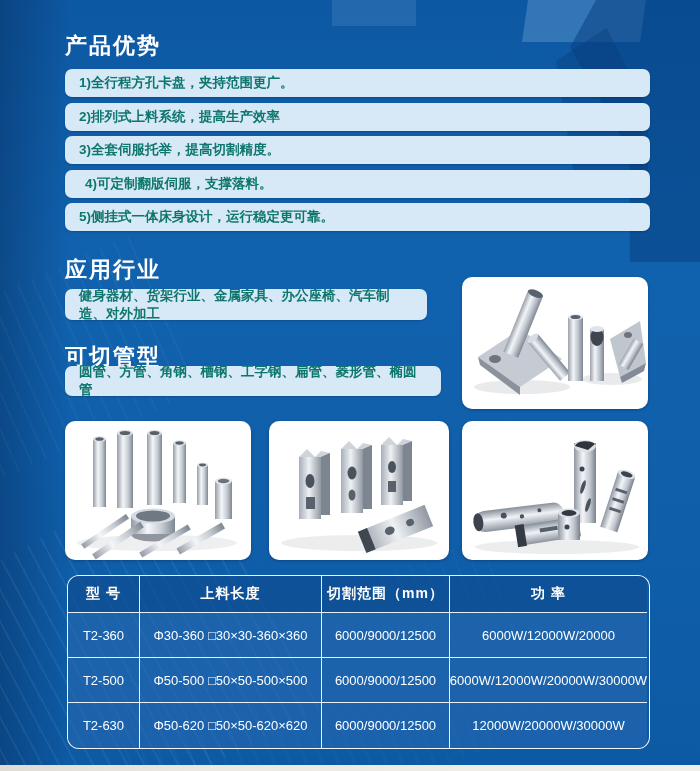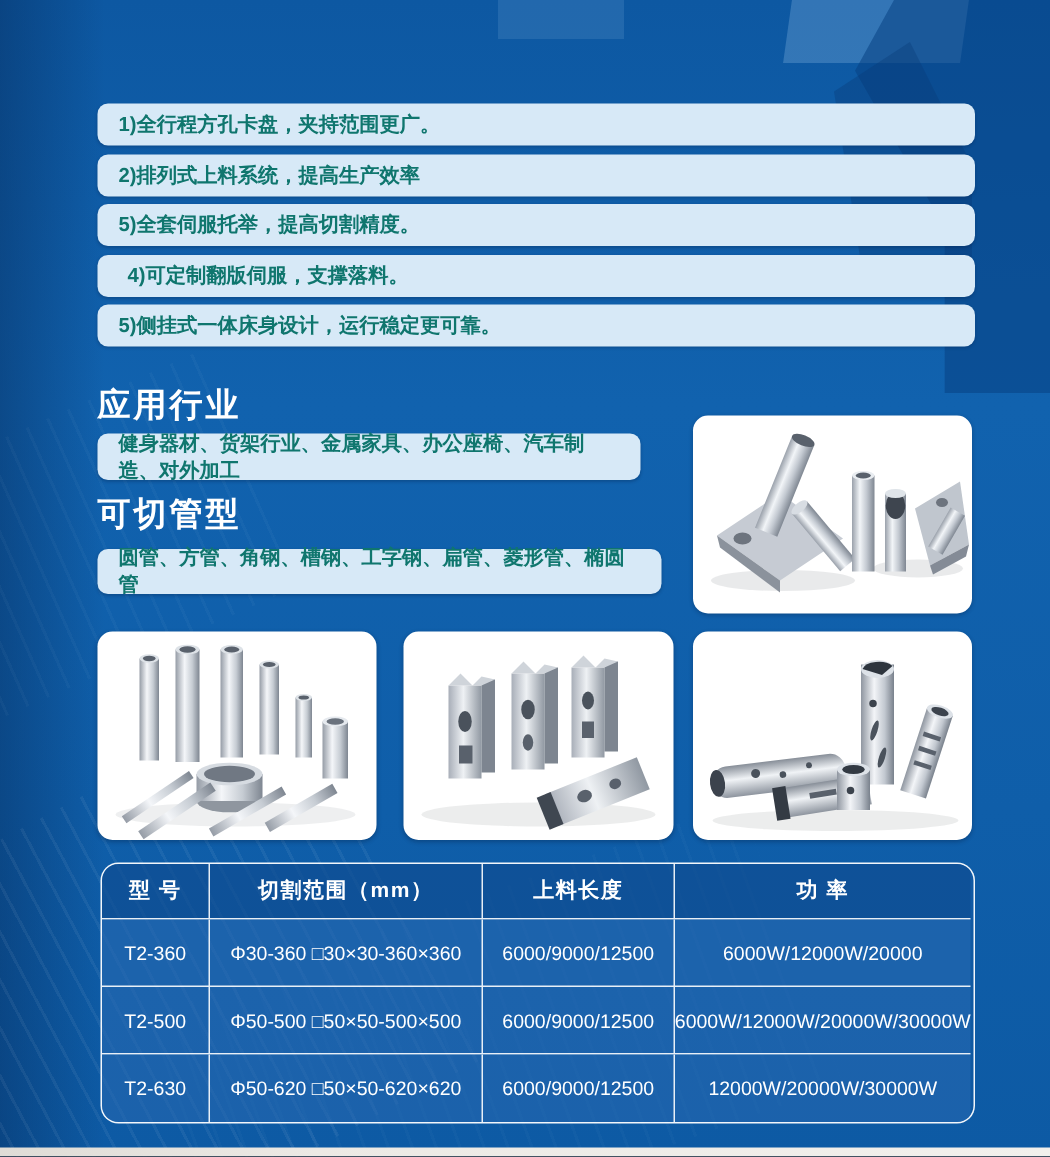--- a/index.html
+++ b/index.html
@@ -19,21 +19,21 @@
   .ov-machine2{left:556px;top:28px;width:92px;height:150px;background:rgba(9,58,118,.35);
     clip-path:polygon(0 22%,55% 0,100% 55%,100% 100%,20% 100%);}
   .streaks{background:repeating-linear-gradient(90deg,rgba(255,255,255,.10) 0 2px,rgba(255,255,255,0) 2px 15px);}
   .ov-streak-a{left:-60px;top:520px;width:340px;height:280px;transform:rotate(-28deg);opacity:.55;}
   .ov-streak-b{left:-40px;top:270px;width:220px;height:170px;transform:rotate(-24deg);opacity:.3;}
   .ov-streak-c{left:120px;top:600px;width:420px;height:200px;transform:rotate(-20deg);opacity:.22;}
 
   .sec-title{position:absolute;left:65px;margin:0;color:#ffffff;font-size:22px;font-weight:bold;letter-spacing:2px;}
   .t-adv{top:31px;}
   .t-ind{top:255px;}
-  .t-pipe{top:328px;}
+  .t-pipe{top:342px;}
 
   .pill{position:absolute;left:65px;box-sizing:border-box;background:#d7e9f7;border-radius:7px;
     color:#0f766e;font-size:13.5px;font-weight:600;display:flex;align-items:center;padding:0 14px;
     box-shadow:0 1px 2px rgba(0,25,60,.25);}
   .pill-adv{width:585px;height:28px;}
   .p1{top:69px;}.p2{top:103px;}.p3{top:136px;}.p4{top:170px;padding-left:20px;}.p5{top:203px;}
   .pill-ind{top:289px;width:362px;height:31px;}
   .pill-pipe{top:366px;width:376px;height:30px;}
 
   .card{position:absolute;background:#ffffff;border-radius:10px;overflow:hidden;
@@ -66,23 +66,24 @@
 
   <div class="ov ov-left-dark"></div>
   <div class="ov ov-top-band1"></div>
   <div class="ov ov-top-band2"></div>
   <div class="ov ov-machine"></div>
   <div class="ov ov-machine2"></div>
   <div class="ov streaks ov-streak-a"></div>
   <div class="ov streaks ov-streak-b"></div>
   <div class="ov streaks ov-streak-c"></div>
 
+  <h2 class="sec-title t-adv">产品优势</h2>
   <div class="pill pill-adv p1">1)全行程方孔卡盘，夹持范围更广。</div>
   <div class="pill pill-adv p2">2)排列式上料系统，提高生产效率</div>
-  <div class="pill pill-adv p3">5)全套伺服托举，提高切割精度。</div>
+  <div class="pill pill-adv p3">3)全套伺服托举，提高切割精度。</div>
   <div class="pill pill-adv p4">4)可定制翻版伺服，支撑落料。</div>
   <div class="pill pill-adv p5">5)侧挂式一体床身设计，运行稳定更可靠。</div>
 
   <h2 class="sec-title t-ind">应用行业</h2>
   <div class="pill pill-ind">健身器材、货架行业、金属家具、办公座椅、汽车制造、对外加工</div>
 
   <h2 class="sec-title t-pipe">可切管型</h2>
   <div class="pill pill-pipe">圆管、方管、角钢、槽钢、工字钢、扁管、菱形管、椭圆管</div>
 
   <div class="card card-a">
@@ -273,22 +274,22 @@
           <rect x="96" y="92" width="22" height="27" fill="url(#gd)"></rect>
          <ellipse cx="107" cy="92" rx="11" ry="4.5" fill="#dde2e8"></ellipse>
           <ellipse cx="107" cy="92" rx="7.5" ry="3" fill="#333a43"></ellipse>
          <circle cx="105" cy="106" r="2.5" fill="#3c434d"></circle>
         </g>
     </svg>
   </div>
 
   <div class="spec-table">
     <div class="cell hd">型 号</div>
+    <div class="cell hd">上料长度</div>
     <div class="cell hd">切割范围（mm）</div>
-    <div class="cell hd">上料长度</div>
     <div class="cell hd">功 率</div>
 
     <div class="cell bd">T2-360</div>
     <div class="cell bd">Φ30-360 □30×30-360×360</div>
     <div class="cell bd">6000/9000/12500</div>
     <div class="cell bd">6000W/12000W/20000</div>
 
     <div class="cell bd">T2-500</div>
     <div class="cell bd">Φ50-500 □50×50-500×500</div>
     <div class="cell bd">6000/9000/12500</div>

